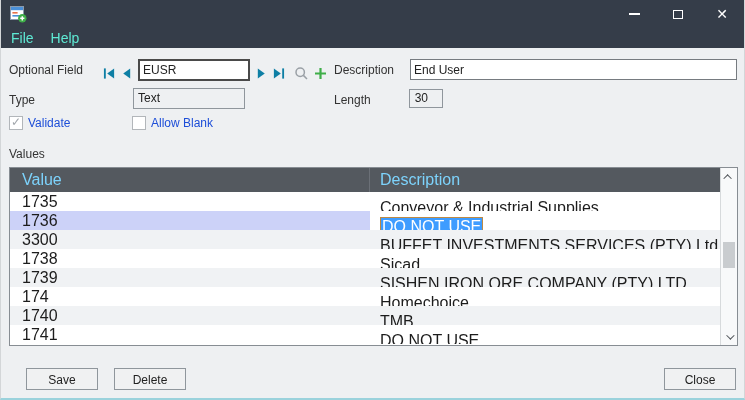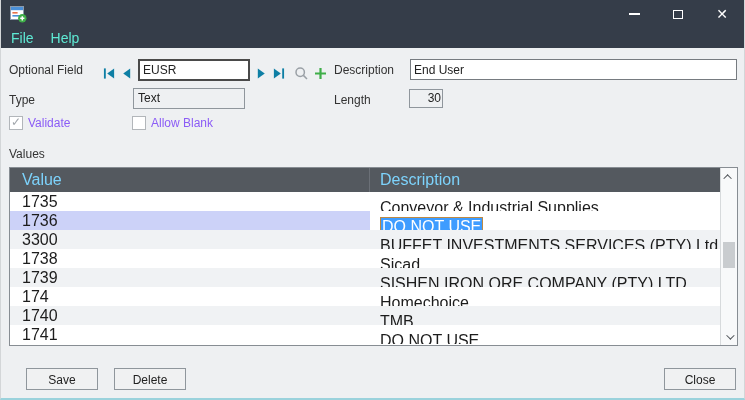--- a/index.html
+++ b/index.html
@@ -23,26 +23,26 @@
   .menu-item { color:#5eead4; font-size:14px; margin-right:17px; }
   
   .lbl { position:absolute; font-size:12px; color:#333; }
   .nav-strip { position:absolute; left:100px; top:57px; height:24px; display:flex; align-items:flex-end; }
   .nav-btn { width:15px; height:16px; display:flex; align-items:center; justify-content:center; margin:0 1px; }
   .field-input { font-family:"Liberation Sans", sans-serif; font-size:12px; color:#222; background:#fff; padding:0 3px; }
   .input-key { width:112px; height:22px; border:2px solid #4a4a4a; margin:0 3px; }
   .input-desc { position:absolute; left:409px; top:59px; width:327px; height:21px; border:1px solid #767b80; }
   .readonly-box { position:absolute; font-size:12px; color:#222; background:#eef0f2; border:1px solid #8f969c; }
   .type-box { left:132px; top:88px; width:112px; height:21px; line-height:19px; padding-left:4px; }
-  .length-box { left:408px; top:89px; width:34px; height:19px; line-height:17px; text-align:right; padding-right:1px; }
+  .length-box { left:408px; top:89px; width:34px; height:19px; line-height:17px; text-align:right; padding-right:14px; }
   
   .check-row { position:absolute; display:flex; align-items:center; }
   .checkbox { width:14px; height:14px; background:#fff; border:1px solid #b2b6ba; position:relative; }
   .checkbox.checked::after { content:"✓"; position:absolute; left:1px; top:-2px; font-size:12px; color:#a2a7ac; }
-  .check-label { margin-left:5px; font-size:12px; color:#8b5cf6; }
+  .check-label { margin-left:5px; font-size:12px; color:#1d4ed8; }
   
   .values-table { position:absolute; left:8px; top:167px; width:729px; height:179px; background:#fff; border:1px solid #878d93; }
   .thead { position:absolute; top:0; left:0; right:17px; height:29px; background:#54595f; color:#7dd3fc; display:flex; font-size:16px; }
   .th-value { width:360px; padding-left:12px; line-height:24px; border-right:1px solid #6b7077; }
   .th-desc { flex:1; padding-left:10px; line-height:24px; }
   .tbody { position:absolute; top:24px; left:0; right:17px; bottom:0; overflow:hidden; }
   .trow { height:19px; display:flex; font-size:16px; color:#1c1c1c; background:#fff; }
   .trow.shaded { background:#f0f2f4; }
   .cell { line-height:19px; white-space:nowrap; overflow:hidden; }
   .cell-value { width:360px; padding-left:12px; }

